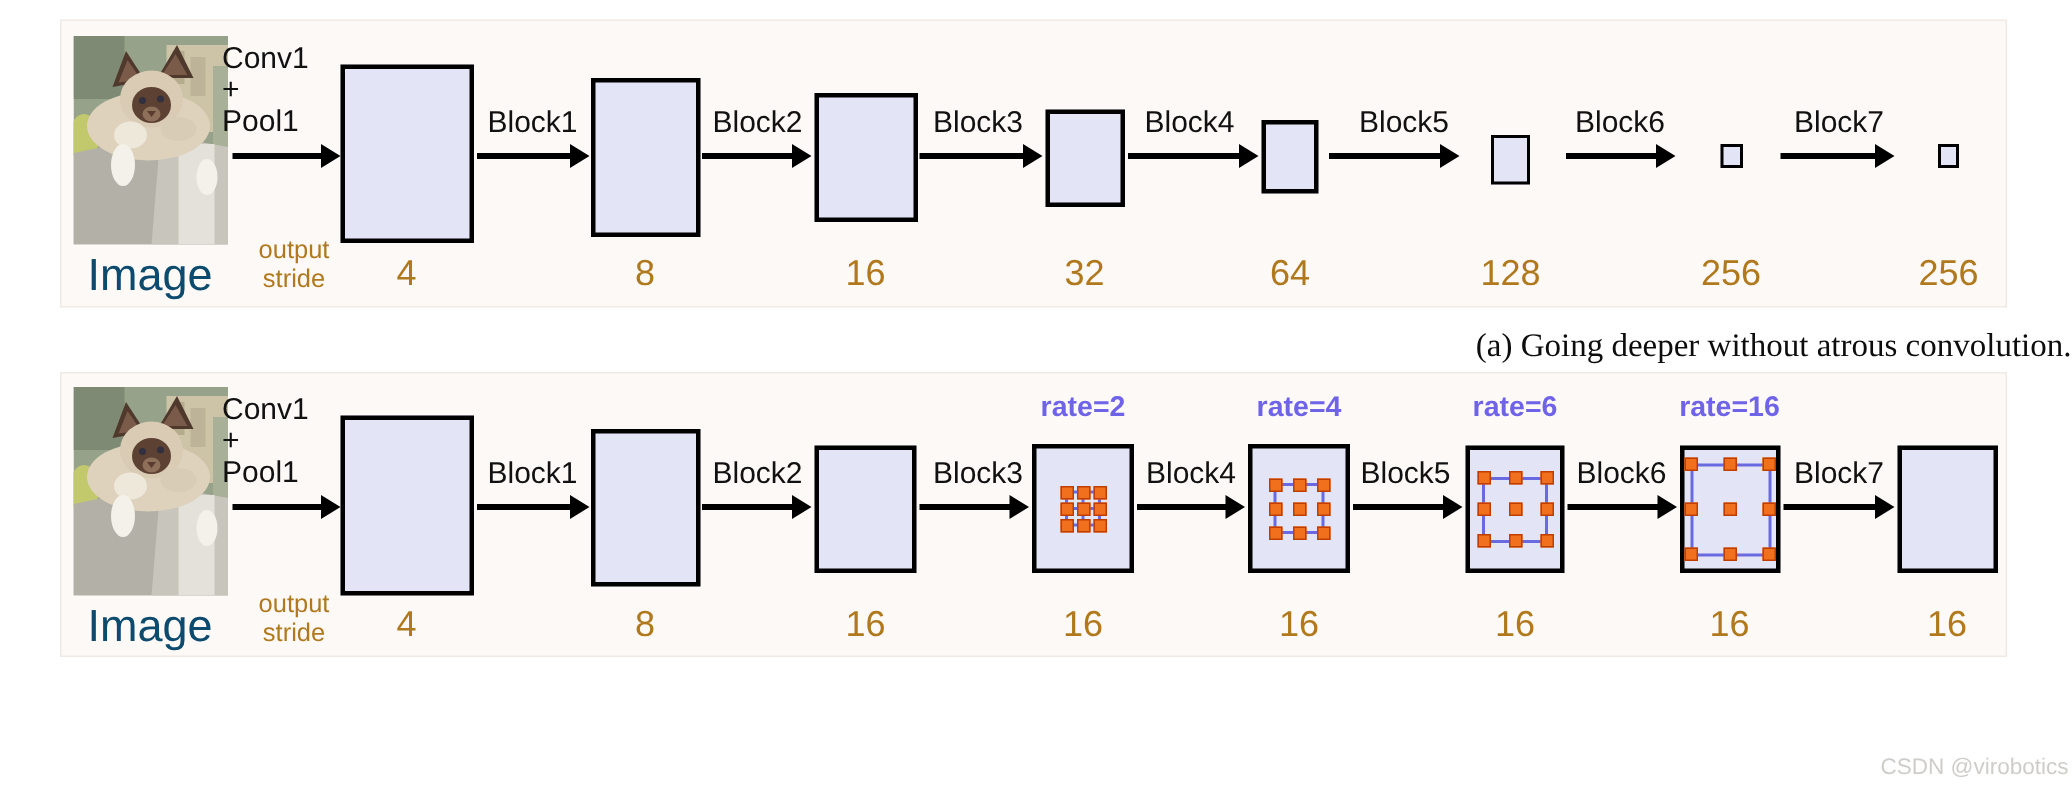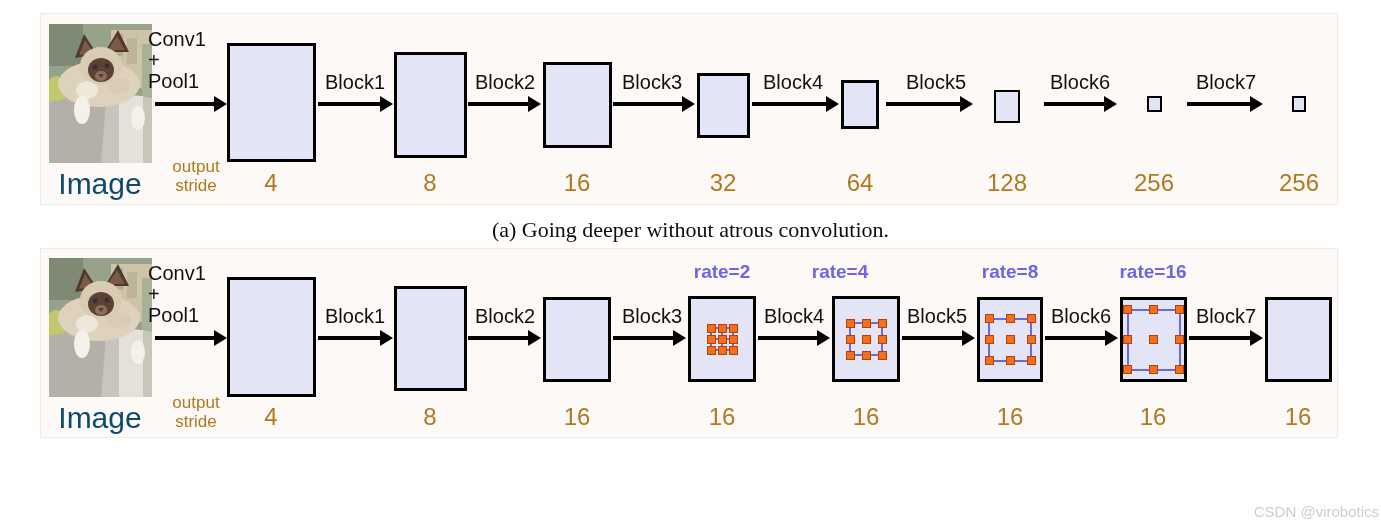--- a/index.html
+++ b/index.html
@@ -33,21 +33,21 @@
   .kmidh{position:absolute;left:4px;right:4px;top:calc(50% - 1px);height:2px;background:#6a6ae0;}
   .kmidv{position:absolute;top:4px;bottom:4px;left:calc(50% - 1px);width:2px;background:#6a6ae0;}
   .ksq{position:absolute;width:9px;height:9px;background:#f0701d;border:1.5px solid #c03d00;box-sizing:border-box;}
   .ksq.c0{left:0}.ksq.c1{left:var(--sx)}.ksq.c2{left:calc(var(--sx)*2)}
   .ksq.r0{top:0}.ksq.r1{top:var(--sy)}.ksq.r2{top:calc(var(--sy)*2)}
   .k2{--sx:11px;--sy:11px;width:31px;height:31px;}
   .k4{--sx:16px;--sy:16px;width:41px;height:41px;}
   .k8{--sx:21px;--sy:21px;width:51px;height:51px;}
   .k16{--sx:26px;--sy:30px;width:61px;height:69px;}
 
-  .caption{position:absolute;left:0;width:1381px;text-align:center;
+  .caption{position:absolute;left:0;width:1381px;text-align:right;
            font-family:"Liberation Serif",serif;font-size:22px;color:#0d0d0d;}
   .caption .it{font-style:italic;}
   .wm1{position:absolute;right:14px;top:487px;font-size:19px;color:#c7c5c2;letter-spacing:1px;}
   .wm2{position:absolute;right:2px;top:503px;font-size:15px;color:#cfcdca;text-align:center;}
 </style>
 </head>
 <body>
 
 <div id="page">
 
@@ -159,22 +159,22 @@
       <use href="#catdef"></use>
     </svg>
   <div class="image-label" style="top:401px">Image</div>
   <div class="stem-label" style="top:263px">Conv1
 +
 Pool1</div>
   <div class="os-label" style="top:393px">output
 stride</div>
 
   <div class="ratelabel" style="left:677px;top:261px">rate=2</div>
-  <div class="ratelabel" style="left:795px;top:261px">rate=4</div>
-  <div class="ratelabel" style="left:965px;top:261px">rate=8</div>
+  <div class="ratelabel" style="left:821px;top:261px">rate=4</div>
+  <div class="ratelabel" style="left:965px;top:261px">rate=6</div>
   <div class="ratelabel" style="left:1108px;top:261px">rate=16</div>
 
   <div class="arrow" style="left:155px;top:330px;width:72px">
       <div class="shaft"></div>
       <div class="head"></div>
     </div>
   <div class="arrow" style="left:318px;top:330px;width:75px">
       <div class="shaft"></div>
       <div class="head"></div>
     </div>

